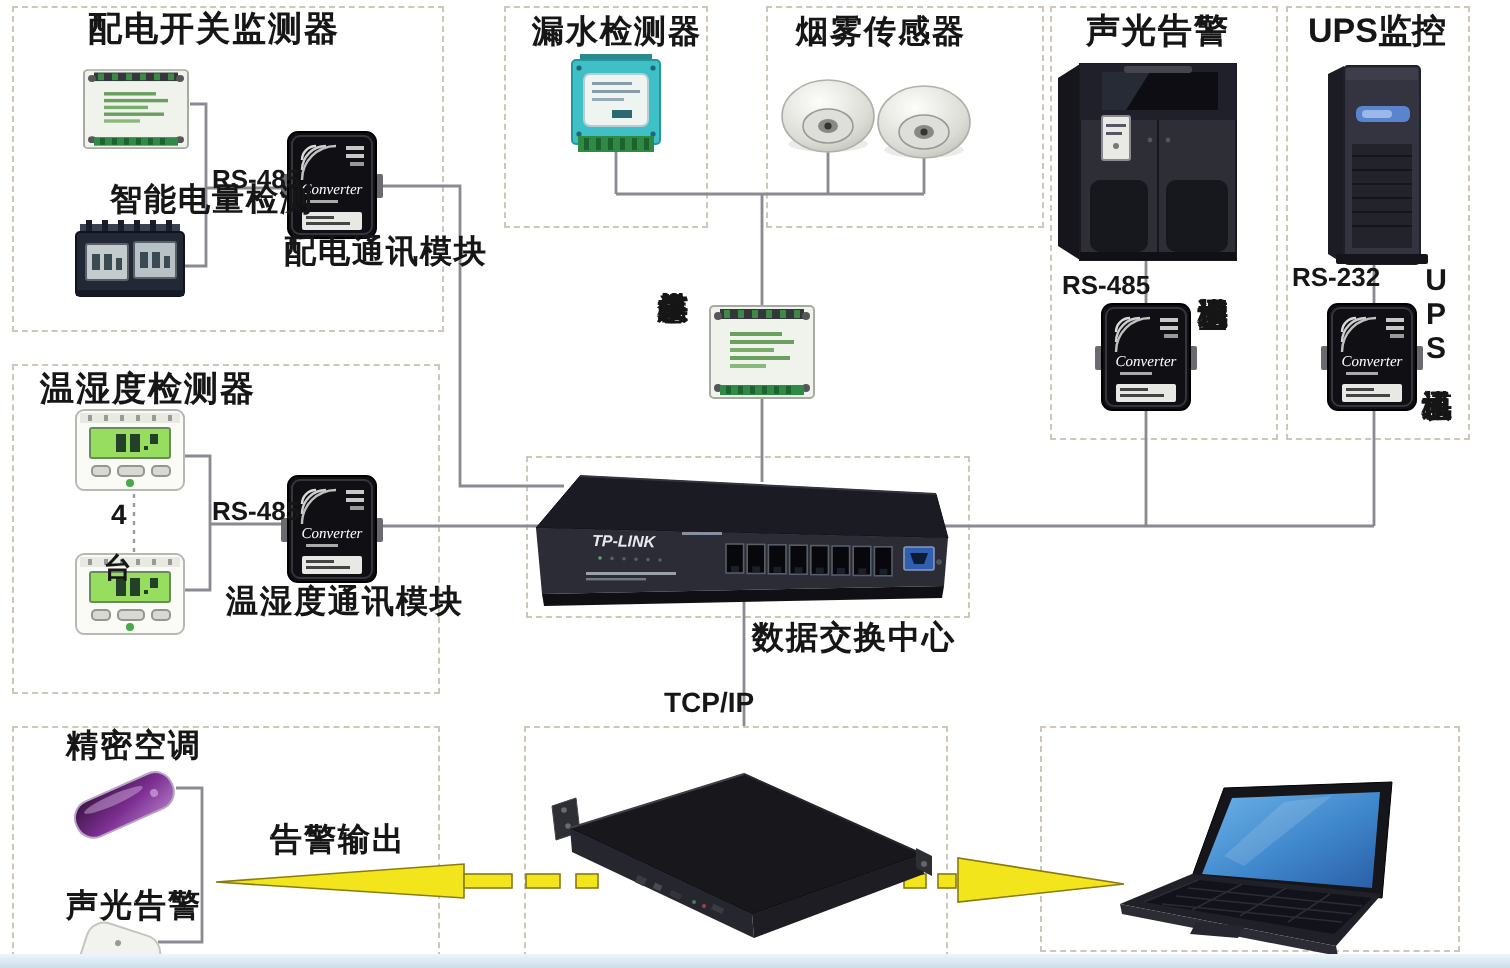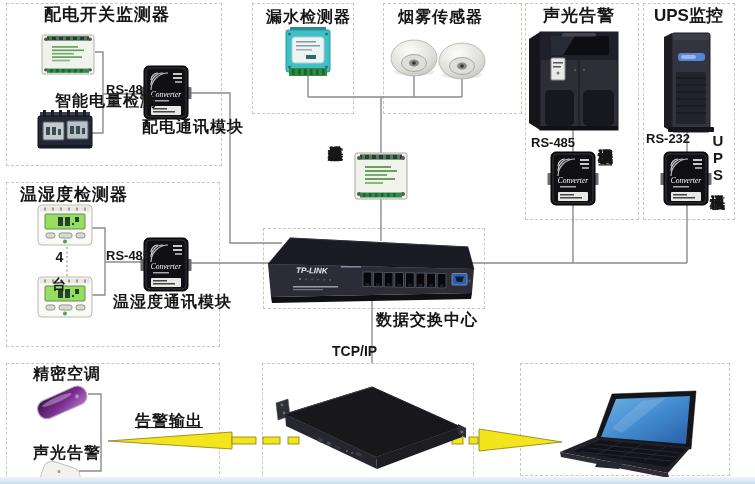--- a/index.html
+++ b/index.html
@@ -344,17 +344,17 @@
 
   <div class="lbl" style="left:20px;top:186px;font-size:17px;">温湿度检测器</div>
   <div class="lbl vlbl" style="left:51px;top:249px;font-size:14px;">4台</div>
   <div class="lbl" style="left:106px;top:249px;font-size:13px;letter-spacing:0;">RS-485</div>
   <div class="lbl" style="left:376px;top:311px;font-size:16px;">数据交换中心</div>
 
   <div class="lbl" style="left:113px;top:293px;font-size:16px;">温湿度通讯模块</div>
   <div class="lbl" style="left:332px;top:344px;font-size:14px;letter-spacing:0;">TCP/IP</div>
 
   <div class="lbl" style="left:33px;top:365px;font-size:16px;">精密空调</div>
-  <div class="lbl" style="left:135px;top:412px;font-size:16px;text-decoration:underline;">告警输出</div>
+  <div class="lbl" style="left:135px;top:412px;font-size:16px;">告警输出</div>
   <div class="lbl" style="left:33px;top:446px;font-size:16px;font-family:Liberation Mono, monospace;">声光告警</div>
 
   <div class="bstrip"></div>
 </div>
 
 </body></html>

